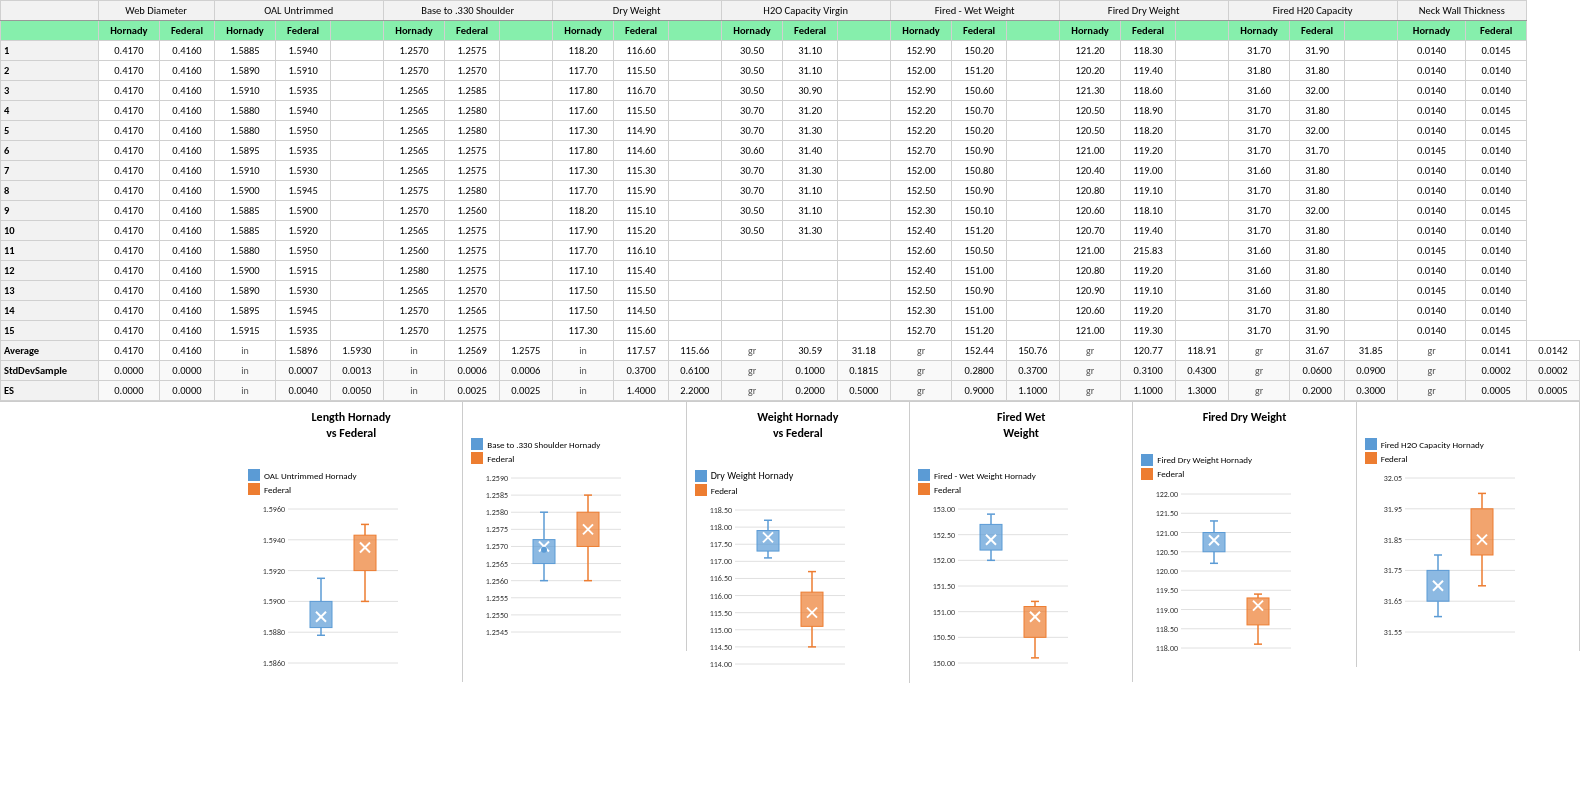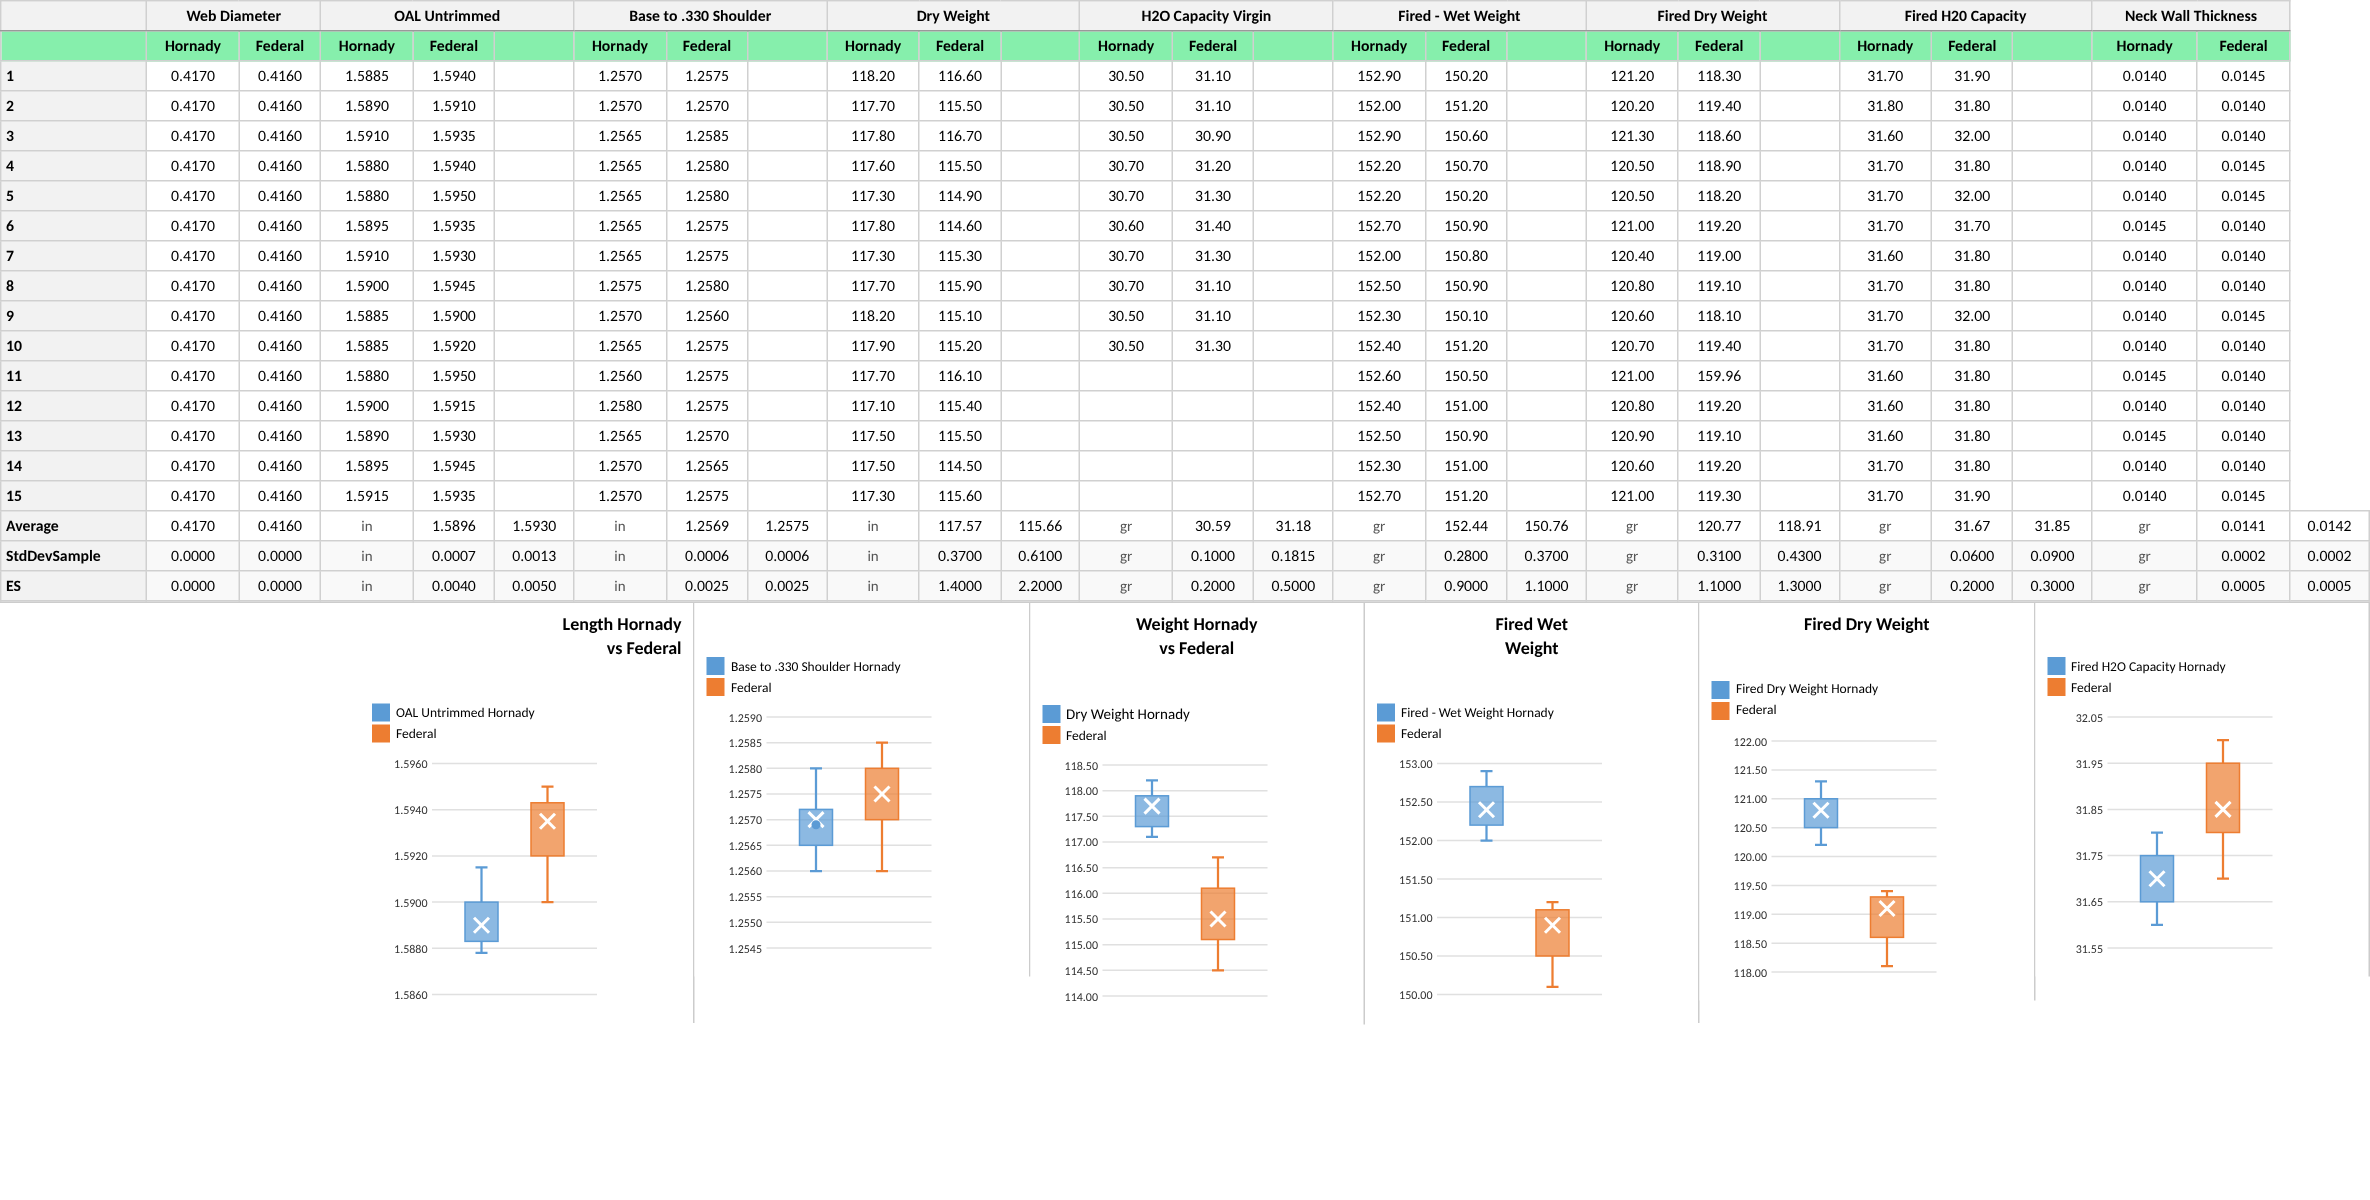--- a/index.html
+++ b/index.html
@@ -24,21 +24,21 @@
     
     table.data-table .row-header {
       background: #f2f2f2;
       font-weight: bold;
       min-width: 55px;
       text-align: left;
     }
     
     table.data-table .col-group-header {
       background: #f2f2f2;
-      font-weight: bold;
+      font-weight: normal;
       border-bottom: 1px solid #999;
     }
     
     table.data-table .sub-header {
       background: #86efac;
       font-weight: bold;
     }
     .stddev-row td { background: #f9f9f9; }
     .es-row td { background: #f9f9f9; }
     
@@ -428,21 +428,21 @@
           <td>117.70</td>
           <td>116.10</td>
           <td></td>
           <td></td>
           <td></td>
           <td></td>
           <td>152.60</td>
           <td>150.50</td>
           <td></td>
           <td>121.00</td>
-          <td>159.96</td>
+          <td>215.83</td>
           <td></td>
           <td>31.60</td>
           <td>31.80</td>
           <td></td>
           <td>0.0145</td>
           <td>0.0140</td>
         </tr>
         <tr>
           <td class="row-header">12</td>
           <td>0.4170</td>
@@ -640,21 +640,21 @@
           <td>0.3000</td>
           <td class="unit-label">gr</td>
           <td>0.0005</td>
           <td>0.0005</td>
         </tr>
       </tbody>
   </table>
 
   <div class="charts-row" id="charts-container">
   <div style="width: 240px; min-width: 240px; border-right: 1px solid rgb(204, 204, 204); background: rgb(255, 255, 255);"></div>
-      <div class="chart-cell" style="width: 230px; min-width: 200px;"><div class="chart-title" style="white-space: pre-line; text-align: right;">Length Hornady
+      <div class="chart-cell" style="width: 230px; min-width: 200px;"><div class="chart-title" style="white-space: pre-line;">Length Hornady
 vs Federal</div><div class="chart-legend">
           <div class="legend-item">
             <span class="legend-box" style="background:#5b9bd5"></span>
             <span style="font-size:9px">OAL Untrimmed Hornady</span>
           </div>
           <div class="legend-item">
             <span class="legend-box" style="background:#ed7d31"></span>
             <span style="font-size:9px">Federal</span>
           </div>
         </div><svg width="160" height="170">

